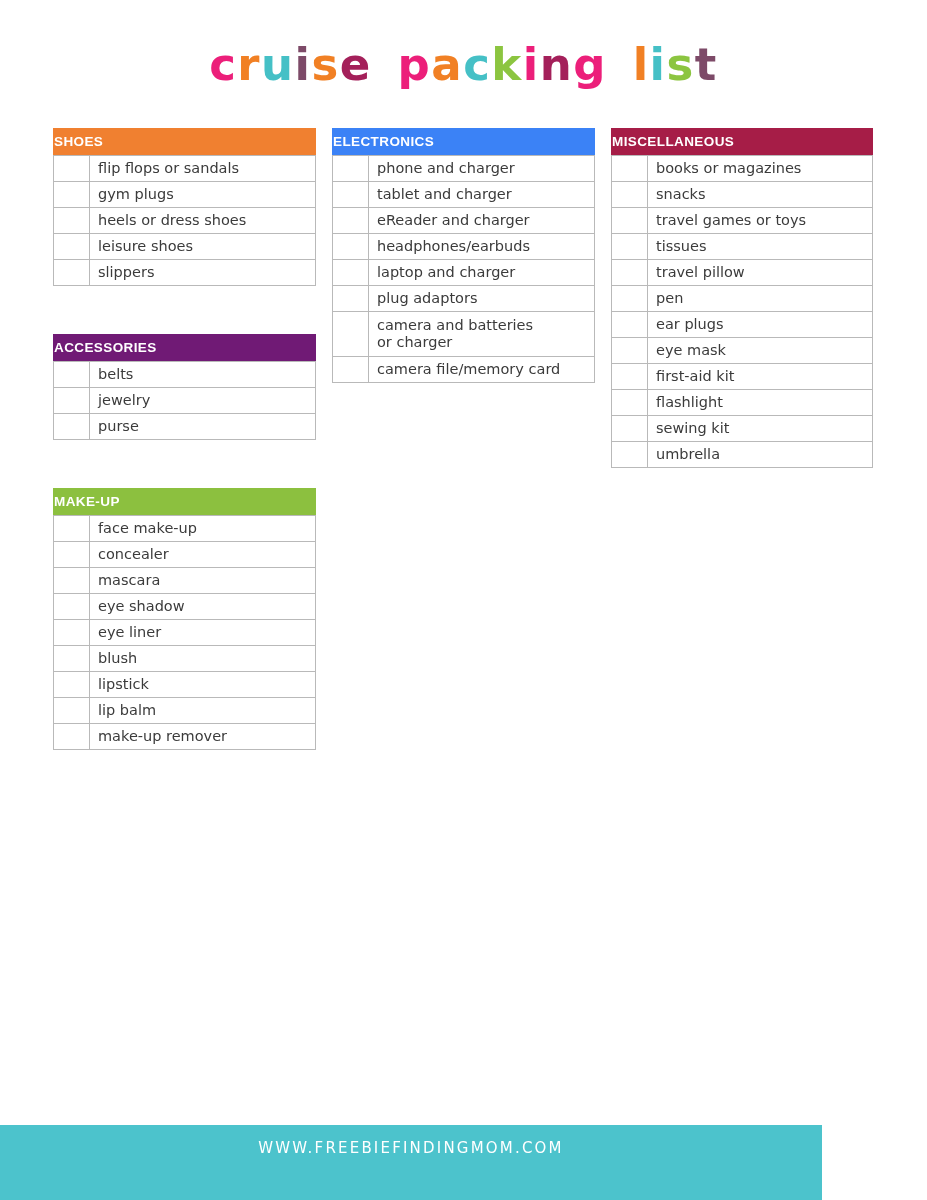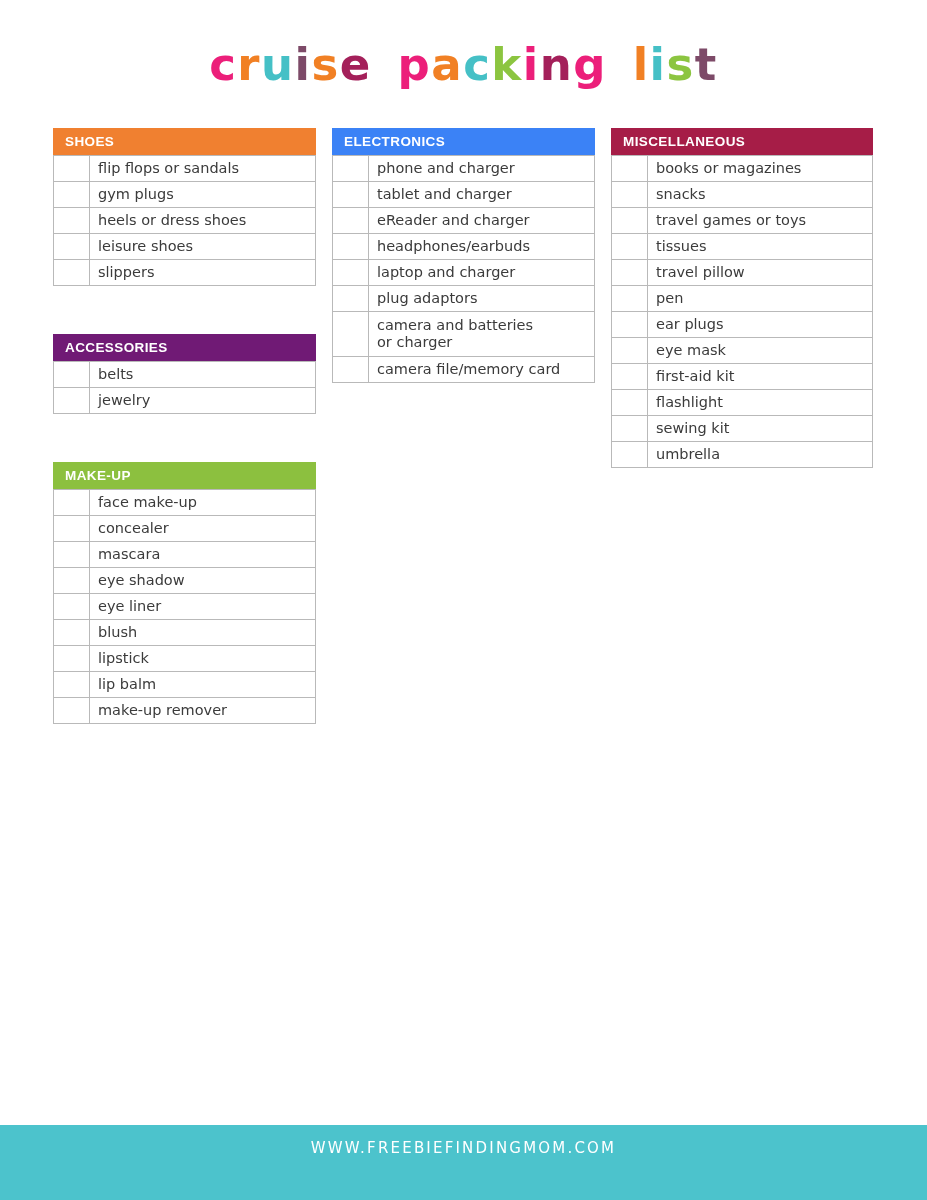--- a/index.html
+++ b/index.html
@@ -46,21 +46,21 @@
   .card { margin-bottom: 48px; }
   .card:last-child { margin-bottom: 0; }
 
   .card-header {
     height: 27px;
     line-height: 27px;
     color: #ffffff;
     font-size: 13.5px;
     font-weight: bold;
     letter-spacing: 0.4px;
-    padding-left: 12px;
+    padding-left: 1px;
     box-sizing: border-box;
   }
 
   table.list {
     width: 100%;
     border-collapse: collapse;
     table-layout: fixed;
   }
   table.list td {
     border: 1px solid #b9b9b9;
@@ -77,21 +77,21 @@
     padding: 0;
   }
   table.list tr.tall td { height: 44px; }
   table.list td .l2 { display: block; }
 
   
   .footer {
     position: absolute;
     left: 0;
     top: 1125px;
-    width: 927px;
+    width: 822px;
     height: 75px;
     background: #4cc3cc;
     color: #ffffff;
     text-align: center;
   }
   .footer-text {
     font-family: "DejaVu Sans", sans-serif;
     font-size: 15px;
     letter-spacing: 2.2px;
     line-height: 47px;
@@ -137,20 +137,24 @@
       <table class="list">
         <tbody>
           <tr>
             <td class="check"></td>
             <td>belts</td>
           </tr>
           <tr>
             <td class="check"></td>
             <td>jewelry</td>
           </tr>
+          <tr>
+            <td class="check"></td>
+            <td>purse</td>
+          </tr>
         </tbody>
       </table>
     </div>
     <div class="card">
       <div class="card-header" style="background: rgb(140, 192, 63);">MAKE-UP</div>
       <table class="list">
         <tbody>
           <tr>
             <td class="check"></td>
             <td>face make-up</td>

